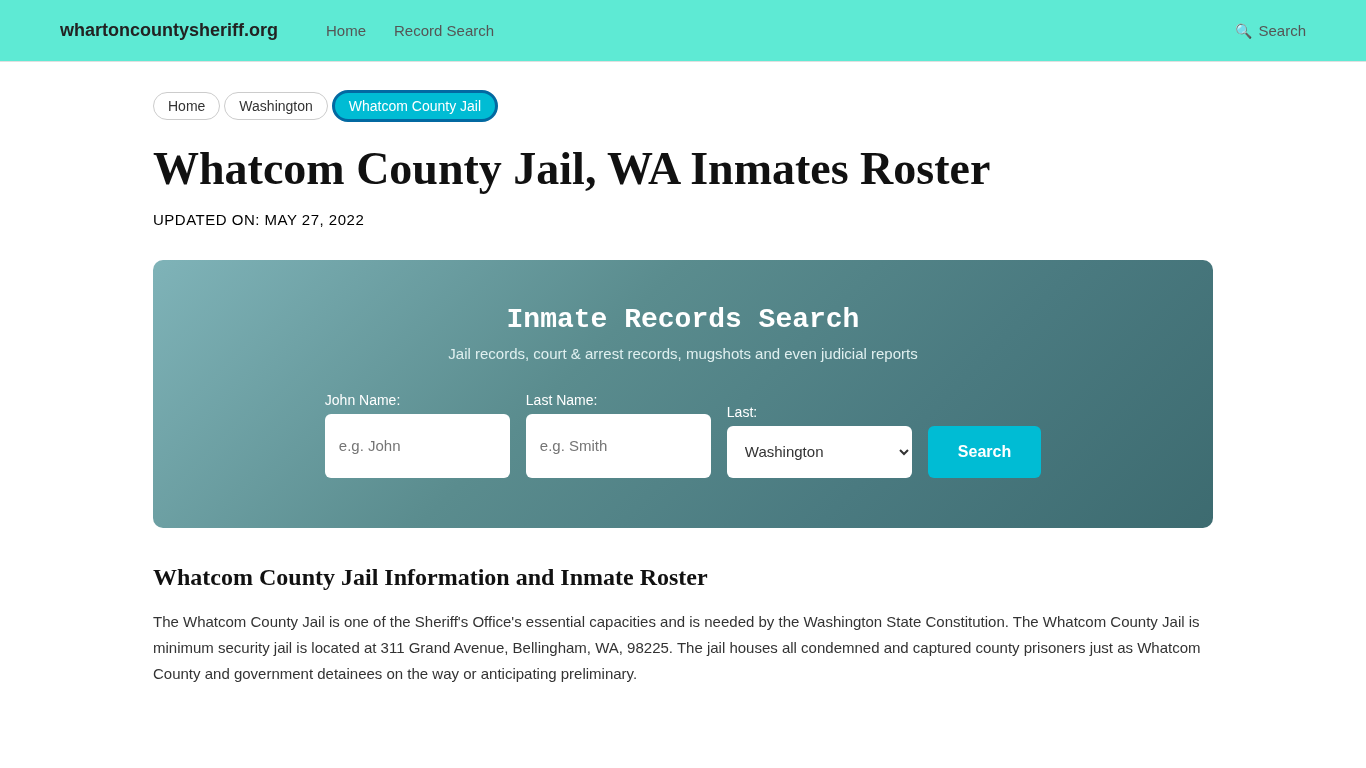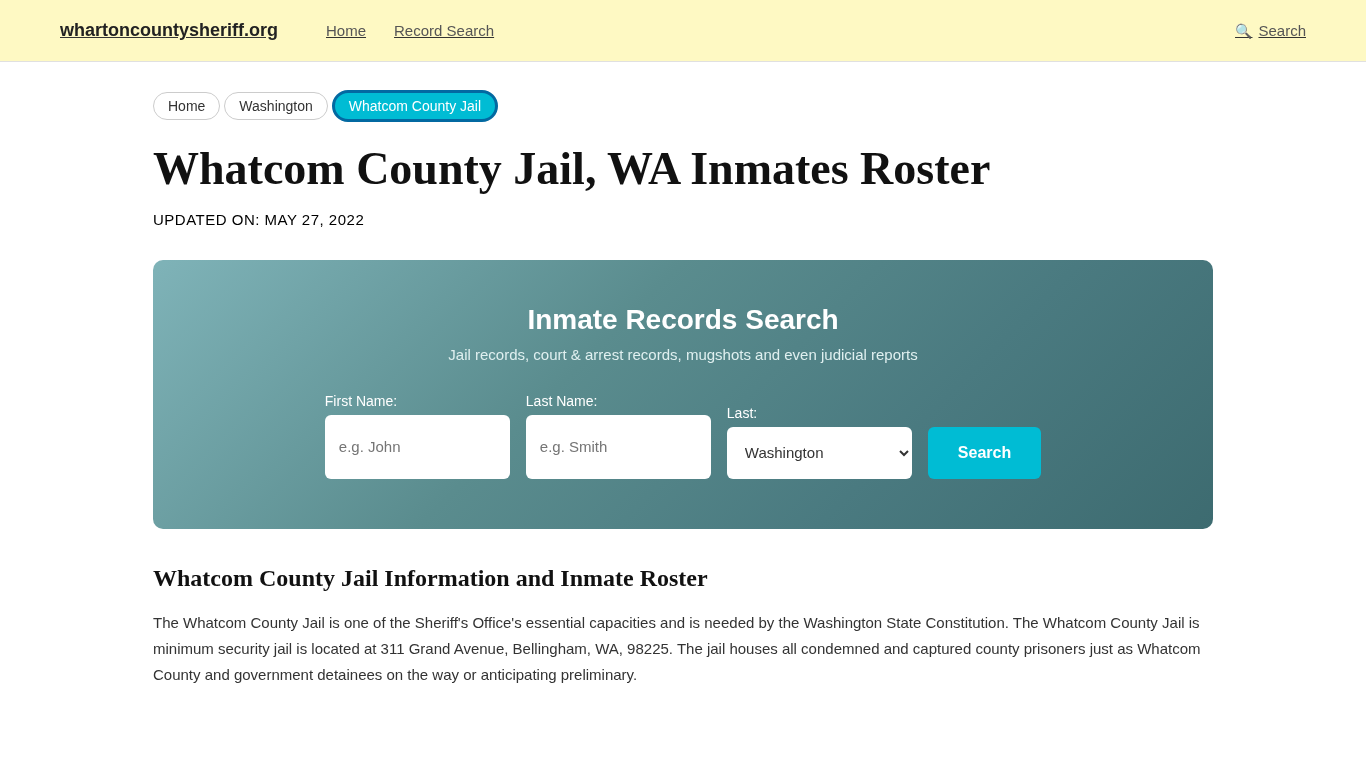--- a/index.html
+++ b/index.html
@@ -1,27 +1,26 @@
 <!DOCTYPE html>
 <html><head>
   <meta charset="utf-8">
   <style>
     * { box-sizing: border-box; margin: 0; padding: 0; }
     body { font-family: Georgia, 'Times New Roman', serif; background: #fff; color: #333; font-size: 16px; }
 
     
     .navbar {
-      background: #fef9c3;
+      background: #5eead4;
       border-bottom: 1px solid #e0e0e0;
       padding: 0 60px;
       display: flex;
       align-items: center;
       height: 62px;
       gap: 32px;
-      text-decoration: underline;
     }
     .navbar-brand {
       font-family: Arial, sans-serif;
       font-size: 18px;
       font-weight: bold;
       color: #222;
       text-decoration: none;
       margin-right: 16px;
     }
     .nav-links {
@@ -108,21 +107,21 @@
       border-radius: 10px;
       padding: 44px 40px 50px 40px;
       text-align: center;
       margin-bottom: 36px;
     }
     .search-card-title {
       font-size: 28px;
       font-weight: bold;
       color: #fff;
       margin-bottom: 10px;
-      font-family: Liberation Sans, sans-serif;
+      font-family: Liberation Mono, monospace;
     }
     .search-card-subtitle {
       font-size: 15px;
       color: #e0f0f0;
       margin-bottom: 30px;
       font-family: Arial, sans-serif;
     }
     .search-form {
       display: flex;
       justify-content: center;
@@ -232,21 +231,21 @@
 
   <h1 class="page-title">Whatcom County Jail, WA Inmates Roster</h1>
 
   <div class="updated-on">UPDATED ON: MAY 27, 2022</div>
 
   <div class="search-card">
     <div class="search-card-title">Inmate Records Search</div>
     <div class="search-card-subtitle">Jail records, court &amp; arrest records, mugshots and even judicial reports</div>
     <div class="search-form">
       <div class="form-group">
-        <label class="form-label">First Name:</label>
+        <label class="form-label">John Name:</label>
         <input class="form-input" type="text" placeholder="e.g. John" style="">
       </div>
       <div class="form-group">
         <label class="form-label">Last Name:</label>
         <input class="form-input" type="text" placeholder="e.g. Smith" style="">
       </div>
       <div class="form-group">
         <label class="form-label">Last:</label>
         <select class="form-select" id="state-select"><option value="Alabama">Alabama</option><option value="Alaska">Alaska</option><option value="Arizona">Arizona</option><option value="Arkansas">Arkansas</option><option value="California">California</option><option value="Colorado">Colorado</option><option value="Connecticut">Connecticut</option><option value="Delaware">Delaware</option><option value="Florida">Florida</option><option value="Georgia">Georgia</option><option value="Hawaii">Hawaii</option><option value="Idaho">Idaho</option><option value="Illinois">Illinois</option><option value="Indiana">Indiana</option><option value="Iowa">Iowa</option><option value="Kansas">Kansas</option><option value="Kentucky">Kentucky</option><option value="Louisiana">Louisiana</option><option value="Maine">Maine</option><option value="Maryland">Maryland</option><option value="Massachusetts">Massachusetts</option><option value="Michigan">Michigan</option><option value="Minnesota">Minnesota</option><option value="Mississippi">Mississippi</option><option value="Missouri">Missouri</option><option value="Montana">Montana</option><option value="Nebraska">Nebraska</option><option value="Nevada">Nevada</option><option value="New Hampshire">New Hampshire</option><option value="New Jersey">New Jersey</option><option value="New Mexico">New Mexico</option><option value="New York">New York</option><option value="North Carolina">North Carolina</option><option value="North Dakota">North Dakota</option><option value="Ohio">Ohio</option><option value="Oklahoma">Oklahoma</option><option value="Oregon">Oregon</option><option value="Pennsylvania">Pennsylvania</option><option value="Rhode Island">Rhode Island</option><option value="South Carolina">South Carolina</option><option value="South Dakota">South Dakota</option><option value="Tennessee">Tennessee</option><option value="Texas">Texas</option><option value="Utah">Utah</option><option value="Vermont">Vermont</option><option value="Virginia">Virginia</option><option value="Washington" selected="">Washington</option><option value="West Virginia">West Virginia</option><option value="Wisconsin">Wisconsin</option><option value="Wyoming">Wyoming</option></select>
       </div>

